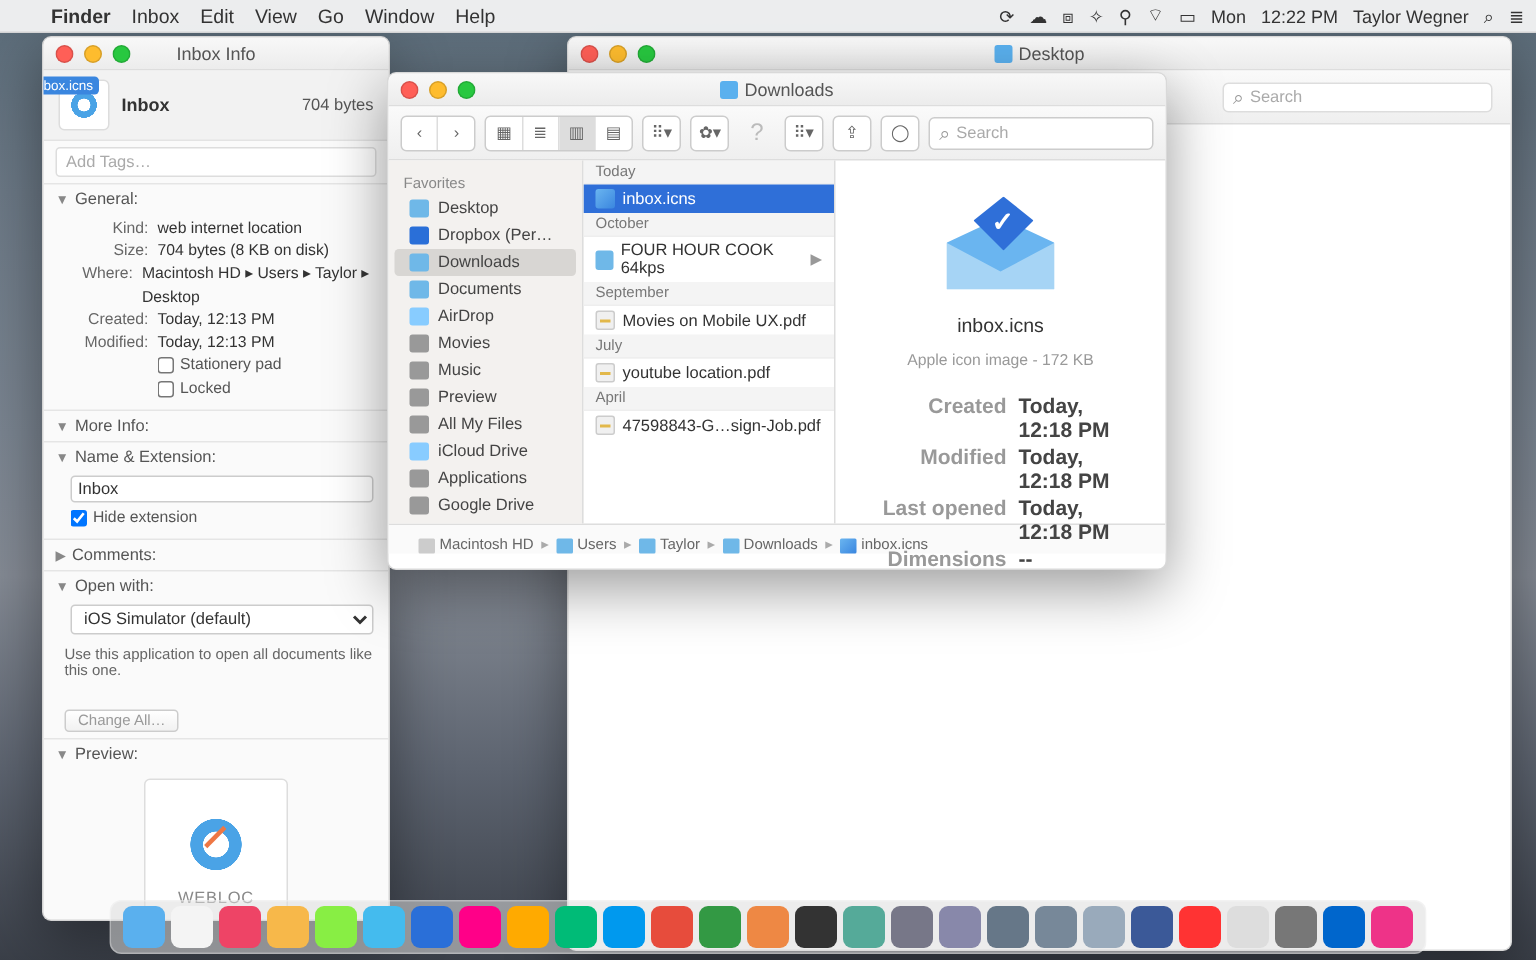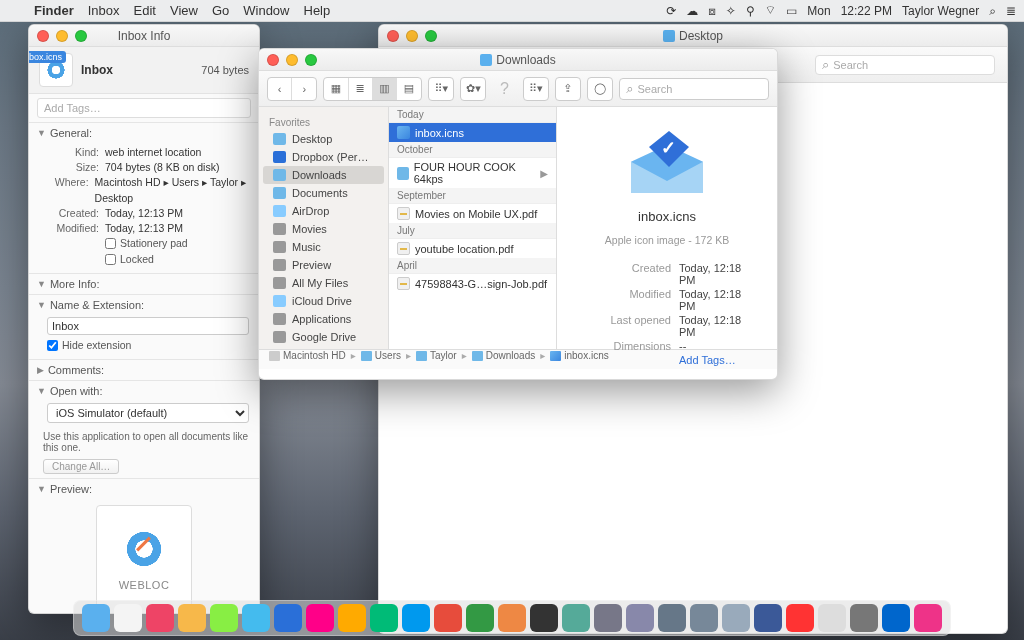--- a/index.html
+++ b/index.html
@@ -42,21 +42,21 @@
 .section-head { font-size:11px; padding:4px 8px; color:#555; border-top:1px solid #e5e5e5; display:flex; align-items:center; }
 .section-head .tri { display:inline-block; margin-right:4px; color:#888; font-size:9px; }
 .section-body { padding:2px 10px 6px 18px; font-size:10.5px; color:#333; line-height:1.45; }
 .section-body .row { display:flex; }
 .section-body .k { width:52px; text-align:right; color:#666; margin-right:6px; }
 .chk { display:flex; align-items:center; gap:4px; margin-left:58px; color:#555; font-size:10.5px; }
 .chk input { width:11px; height:11px; }
 #win-info input[type=text], #win-info select { width:100%; border:1px solid #ccc; background:#fff;
   border-radius:3px; padding:2px 4px; font-size:11px; color:#333; }
 #win-info .small-note { font-size:10px; color:#666; padding:2px 10px 4px 14px; }
-#win-info button.changeall { margin:2px 0 4px 14px; font-size:10px; padding:1px 8px; border:1px solid #ccc;
+#win-info button.changeall { margin:16px 0 4px 14px; font-size:10px; padding:1px 8px; border:1px solid #ccc;
   border-radius:3px; background:linear-gradient(#fff,#f1f1f1); color:#999; }
 .preview-box { margin:6px auto; width:96px; height:110px; background:#fff; border:1px solid #ddd;
   border-radius:4px; display:flex; flex-direction:column; align-items:center; justify-content:center; }
 .preview-box .circ { width:40px; height:40px; border-radius:50%;
   background:radial-gradient(circle,#fff 30%,#4aa3e6 31%,#4aa3e6 60%,#fff 61%); position:relative; }
 .preview-box .circ::after { content:""; position:absolute; left:18px; top:6px; width:3px; height:18px;
   background:linear-gradient(#e74,#e74); transform:rotate(45deg); }
 .preview-box .lbl { margin-top:10px; font-size:11px; color:#888; letter-spacing:.5px; }
 
 
@@ -97,26 +97,26 @@
 .detailpane .bigicns { width:96px; height:76px; margin:8px auto 8px; position:relative; }
 .env-back { position:absolute; left:12px; top:20px; width:72px; height:48px; background:#6ab5f0;
   clip-path:polygon(0 100%,0 35%,50% 0,100% 35%,100% 100%); }
 .env-flap { position:absolute; left:12px; top:20px; width:72px; height:48px; background:#a6d4f5;
   clip-path:polygon(0 35%,50% 75%,100% 35%,100% 100%,0 100%); }
 .env-check { position:absolute; left:30px; top:6px; width:40px; height:40px; background:#2f6fd8;
   clip-path:polygon(50% 0,100% 40%,50% 90%,0 40%); }
 .env-check::after { content:"✓"; color:#fff; position:absolute; left:12px; top:6px; font-size:18px; font-weight:bold; }
 .detailpane .fname { font-size:13px; color:#333; margin-bottom:10px; }
 .detailpane .meta { text-align:right; display:grid; grid-template-columns:90px 1fr; gap:2px 8px;
-  font-size:11px; margin:16px 10px; }
+  font-size:14px; margin:16px 10px;font-weight:bold; }
 .detailpane .meta .mk { color:#999; }
 .detailpane .meta .mv { text-align:left; color:#444; }
 .detailpane .meta .mv.link { color:#2f6fd8; }
-.pathbar { height:20px; border-top:1px solid #ddd; background:#fafafa; display:flex; align-items:flex-start;
-  padding:0 10px; font-size:10px; color:#666; gap:5px; }
+.pathbar { height:20px; border-top:1px solid #ddd; background:#fafafa; display:flex; align-items:flex-end;
+  padding:0 20px; font-size:10px; color:#666; gap:5px; }
 .pathbar .pseg { display:flex; align-items:center; gap:3px; }
 .pathbar .psep { color:#aaa; }
 .pfi { width:11px; height:10px; background:#6fb8e8; border-radius:1px; display:inline-block; }
 .pfi.hd { background:#ccc; }
 .pfi.ic { background:linear-gradient(135deg,#6ab5f0,#3a86df); }
 
 
 .dock { position:absolute; bottom:4px; left:50%; transform:translateX(-50%); height:36px;
   background:rgba(220,220,220,.55); border-radius:8px; padding:3px 8px; display:flex; gap:4px;
   align-items:center; border:1px solid rgba(255,255,255,.3); z-index:50; }

